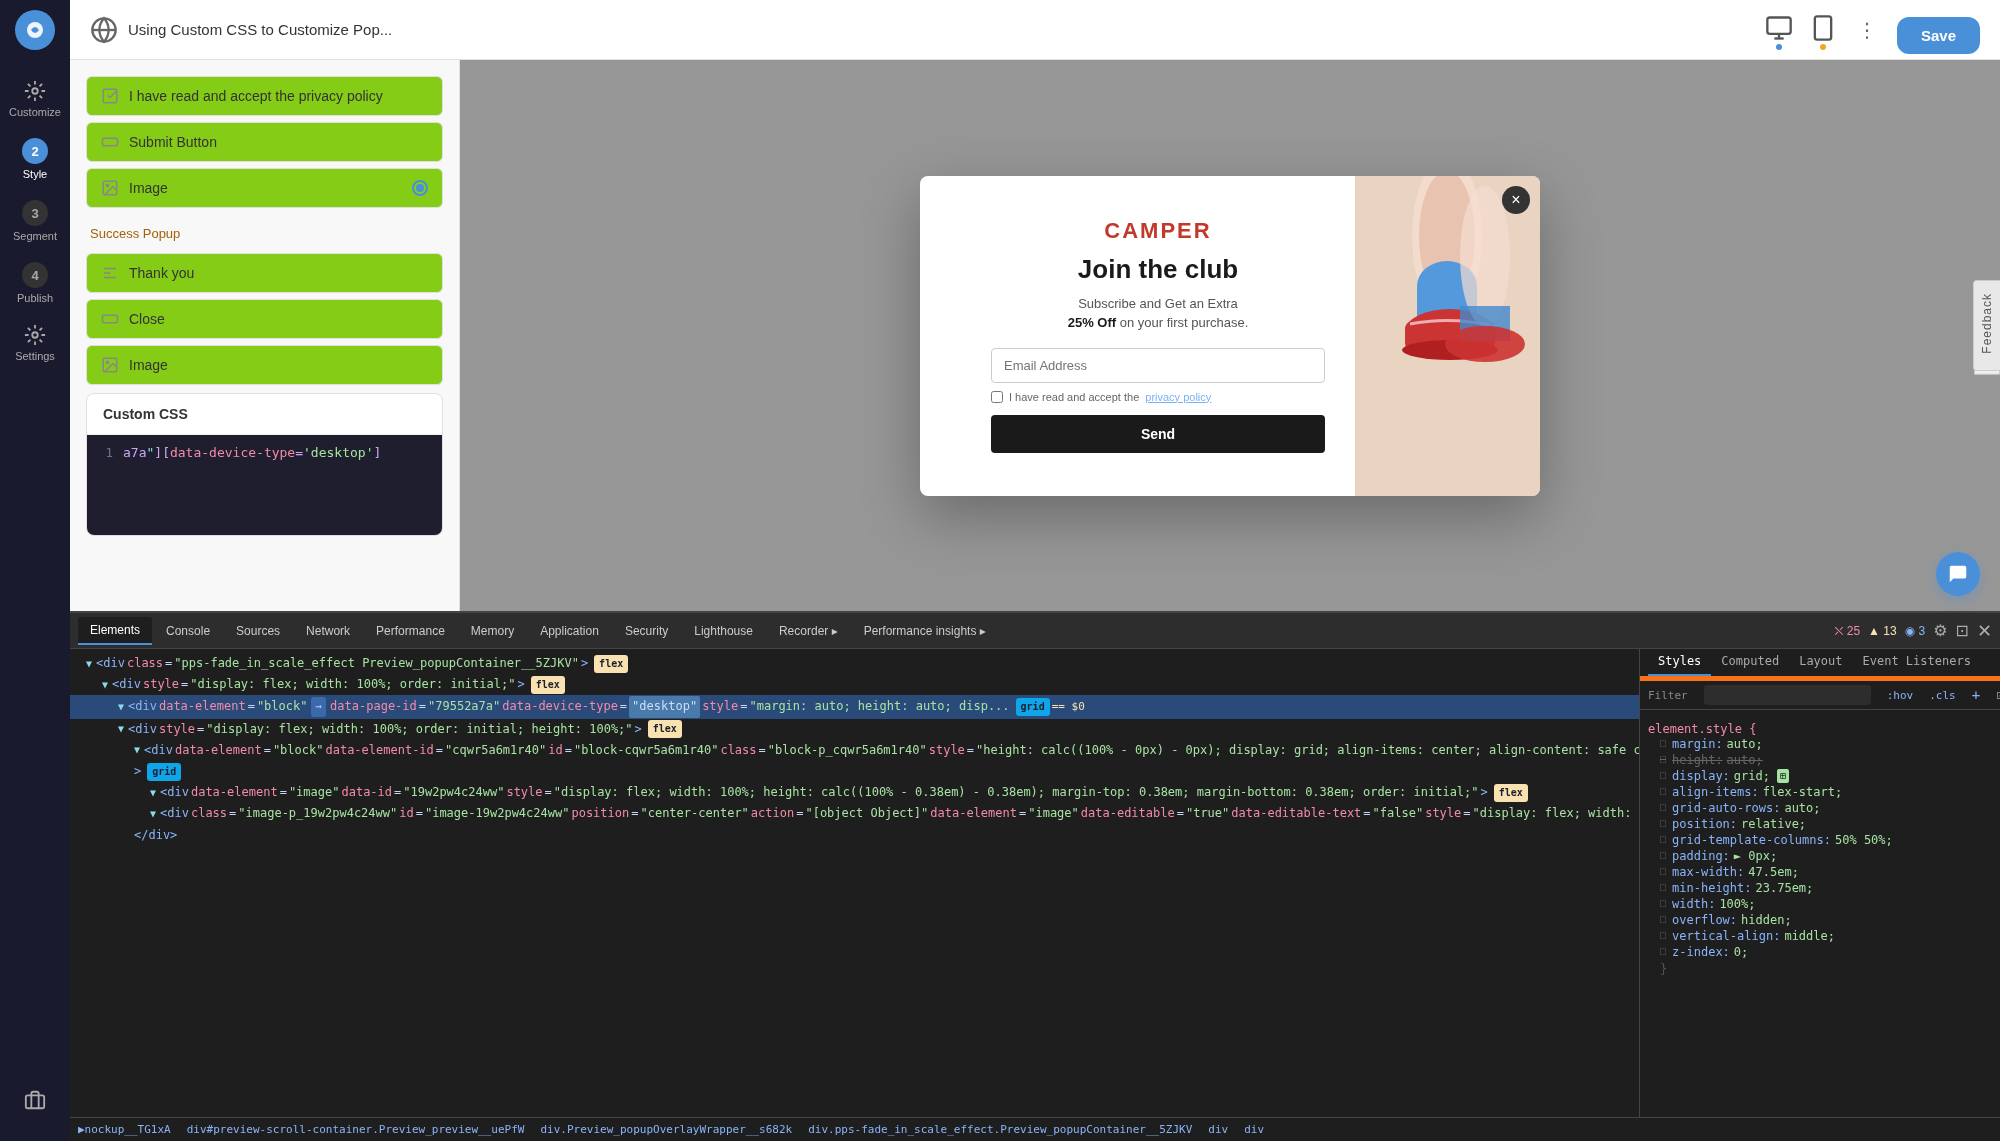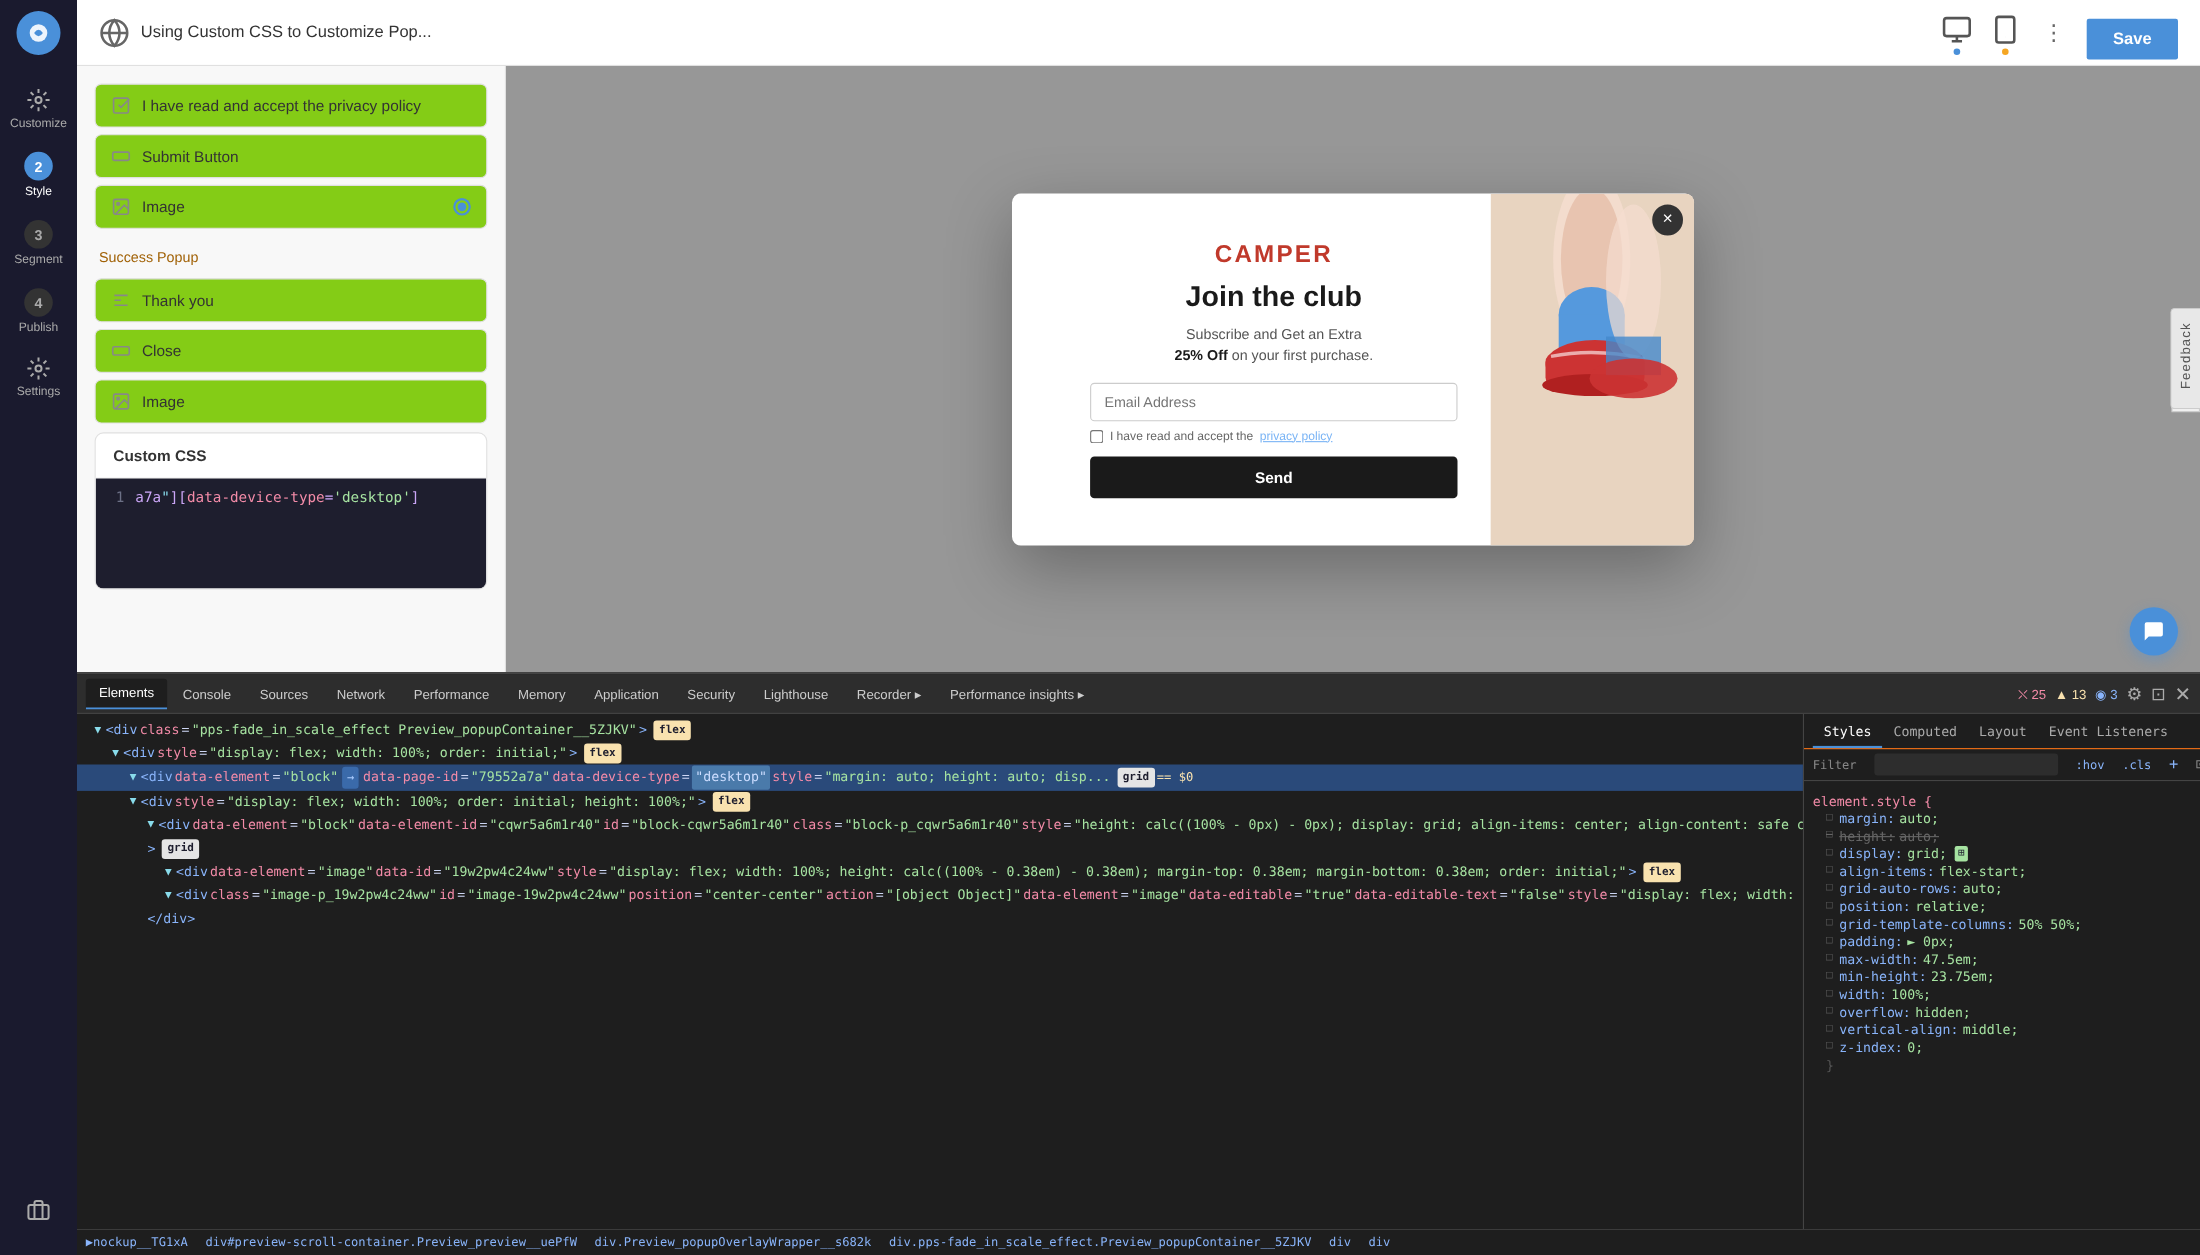--- a/index.html
+++ b/index.html
@@ -59,21 +59,21 @@
     .top-bar-device-icons { display: flex; align-items: center; gap: 16px; margin-right: 20px; }
     .device-icon { position: relative; cursor: pointer; }
     .device-icon svg { width: 28px; height: 28px; color: #555; }
     .device-dot {
       width: 6px; height: 6px; border-radius: 50%; background: #4a90d9;
       position: absolute; bottom: -4px; left: 50%; transform: translateX(-50%);
     }
     .top-bar-dots { color: #666; font-size: 20px; margin-right: 20px; cursor: pointer; }
     .save-btn {
       background: #4a90d9; color: white; border: none;
-      padding: 10px 24px; border-radius: 2px; font-size: 15px; font-weight: 600;
+      padding: 10px 24px; border-radius: 12px; font-size: 15px; font-weight: 600;
       cursor: pointer;
       margin-top: 12px;
     }
 
     
     .left-panel {
       position: absolute;
       left: 70px; top: 60px;
       width: 390px; bottom: 0;
       background: #f8f8f8;
@@ -256,25 +256,25 @@
     .html-attr { color: #f38ba8; }
     .html-val { color: #a6e3a1; }
     .html-eq { color: #cdd6f4; }
     .triangle { color: #89dceb; font-size: 10px; cursor: pointer; margin-right: 2px; }
     .badge {
       display: inline-block; padding: 1px 5px;
       border-radius: 3px; font-size: 10px; font-weight: bold;
       margin-left: 4px;
     }
     .badge-flex { background: #f9e2af; color: #1e1e2e; }
-    .badge-grid { background: #e5e5e5; color: #1e1e2e; }
+    .badge-grid { background: #0ea5e9; color: #1e1e2e; }
 
     
     .styles-tabs {
-      display: flex; border-bottom: 1px solid #f97316;
+      display: flex; border-bottom: 5px solid #f97316;
       padding: 0 8px; height: 32px; align-items: flex-end;
     }
     .styles-tab {
       padding: 6px 10px; font-size: 12px; color: #aaa;
       cursor: pointer; border-bottom: 2px solid transparent;
     }
     .styles-tab.active { color: white; border-bottom: 2px solid #4a90d9; }
     .styles-filter-row {
       display: flex; align-items: center; padding: 4px 8px;
       border-bottom: 1px solid #444; gap: 16px;

